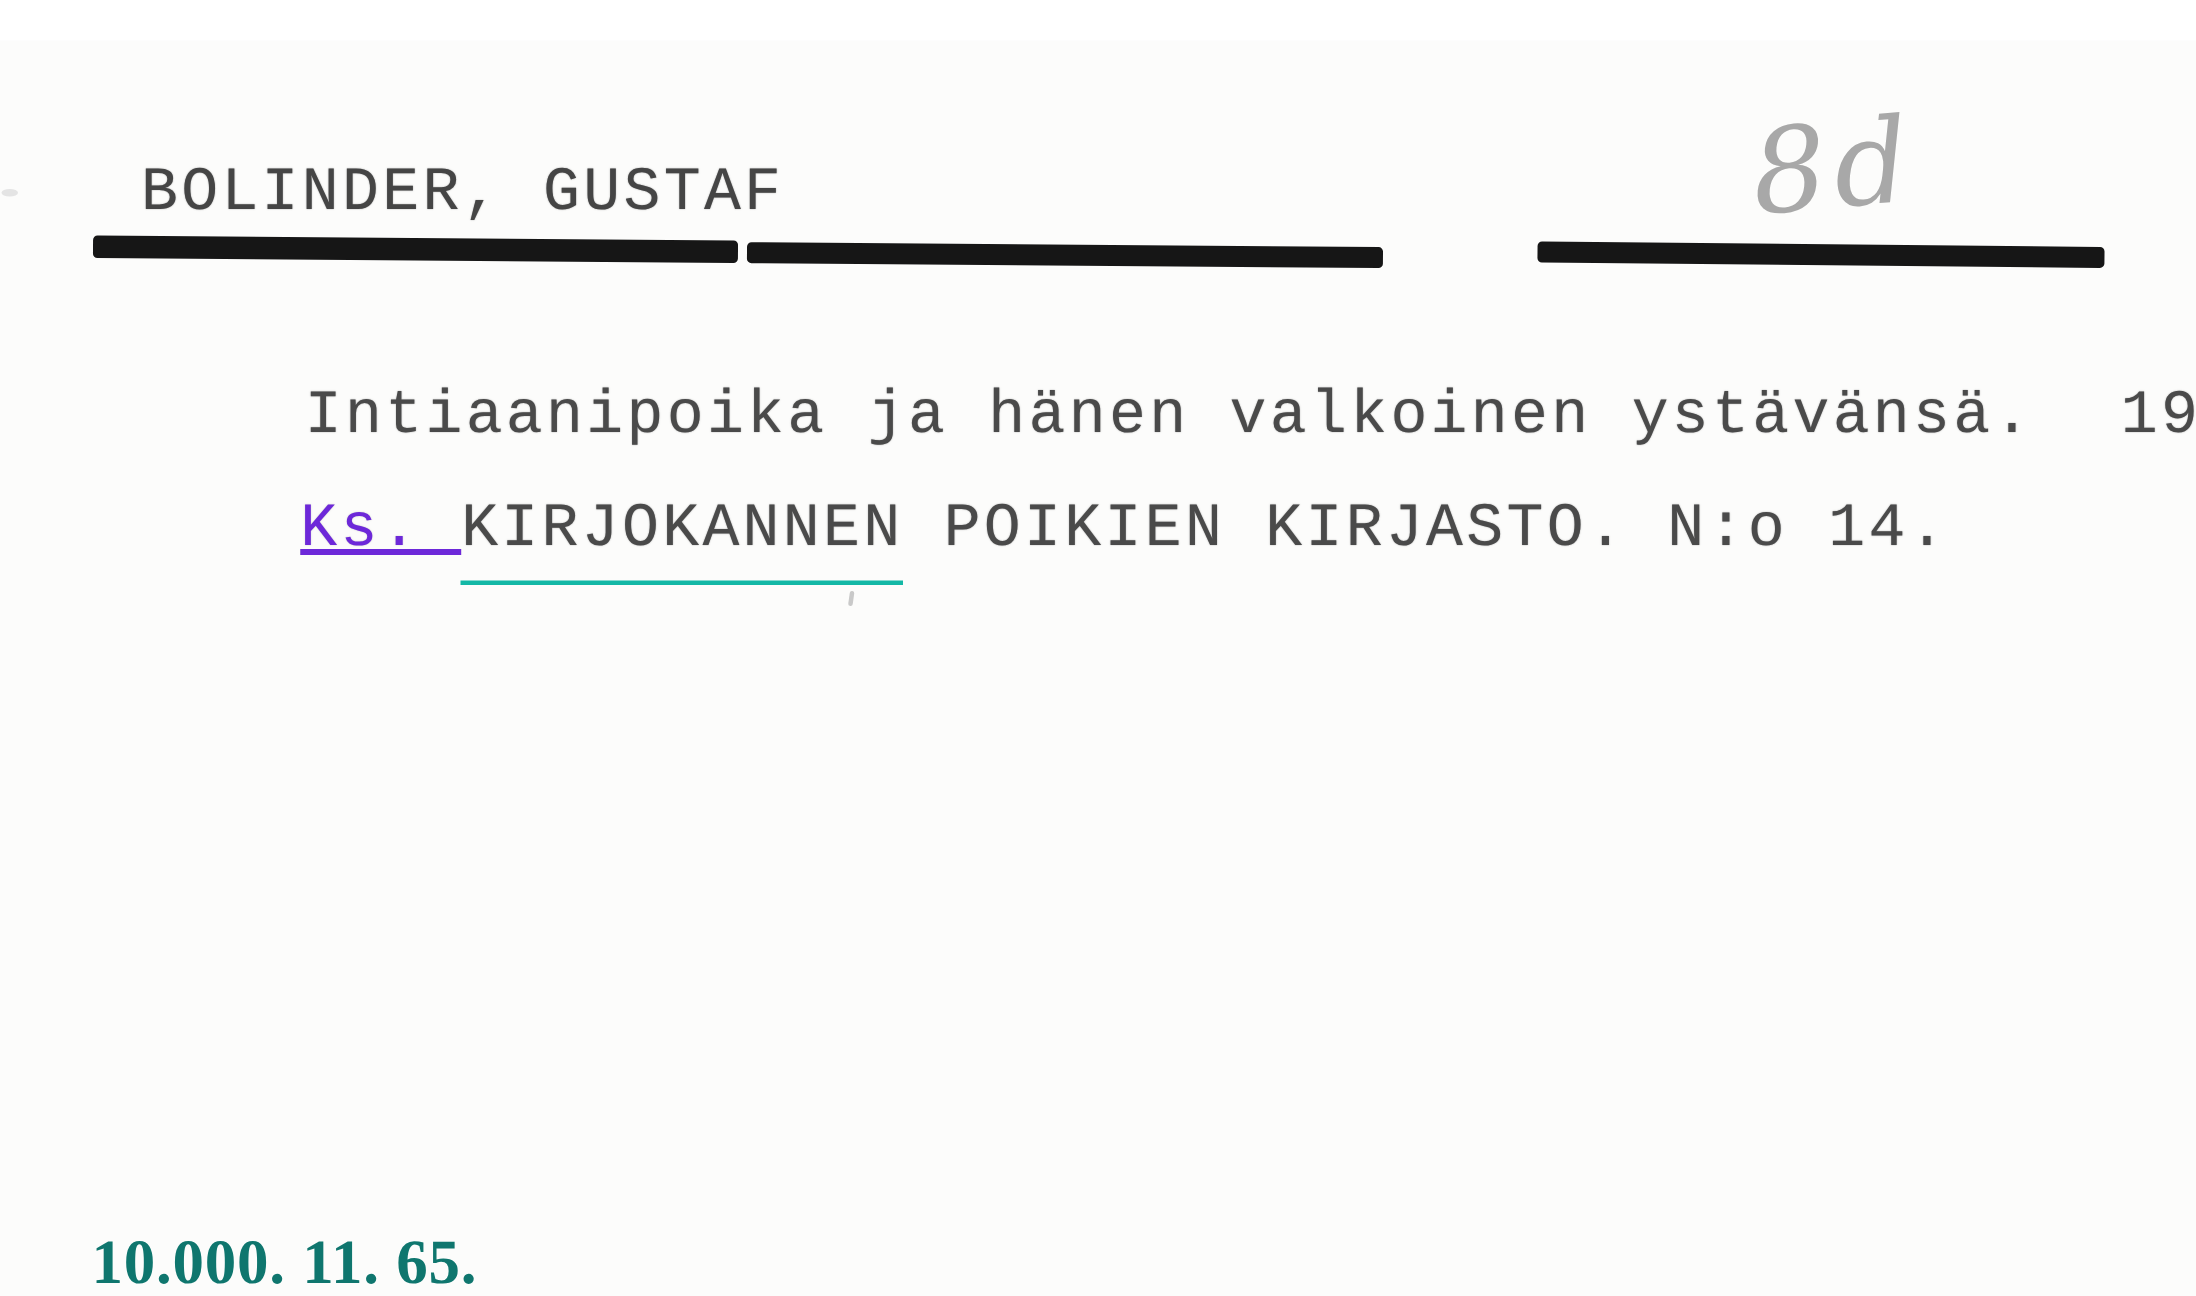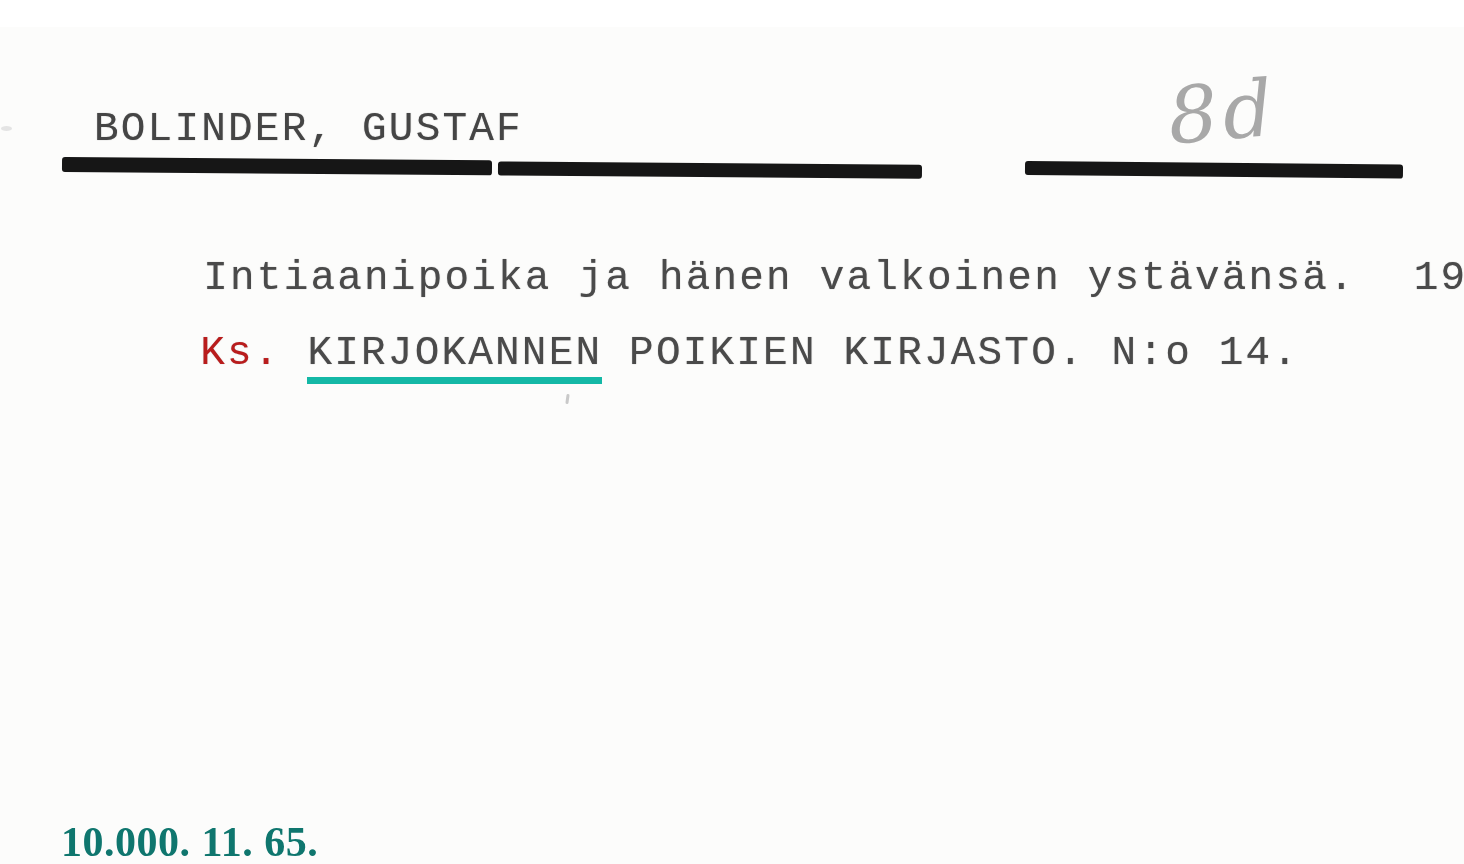--- a/index.html
+++ b/index.html
@@ -86,26 +86,27 @@
   .title-year {
     display: inline-block;
     margin-left: 58px;
   }
   .ref-line {
     position: absolute;
     left: 93px;
     top: 259px;
   }
   .ref-prefix {
-    color: #b91c1c;
+    color: #6d28d9;
     text-shadow: 0 0 1px rgba(140,140,140,0.5);
+    text-decoration: underline;
   }
   .ref-series {
-    border-bottom: 7px solid #14b8a6;
-    padding-bottom: 1px;
+    border-bottom: 3px solid #14b8a6;
+    padding-bottom: 11px;
   }
   .print-code {
     position: absolute;
     left: 61px;
     top: 792px;
     font-family: "Liberation Serif", "DejaVu Serif", serif;
     font-weight: bold;
     font-size: 42px;
     letter-spacing: 0.5px;
     color: #0f766e;

